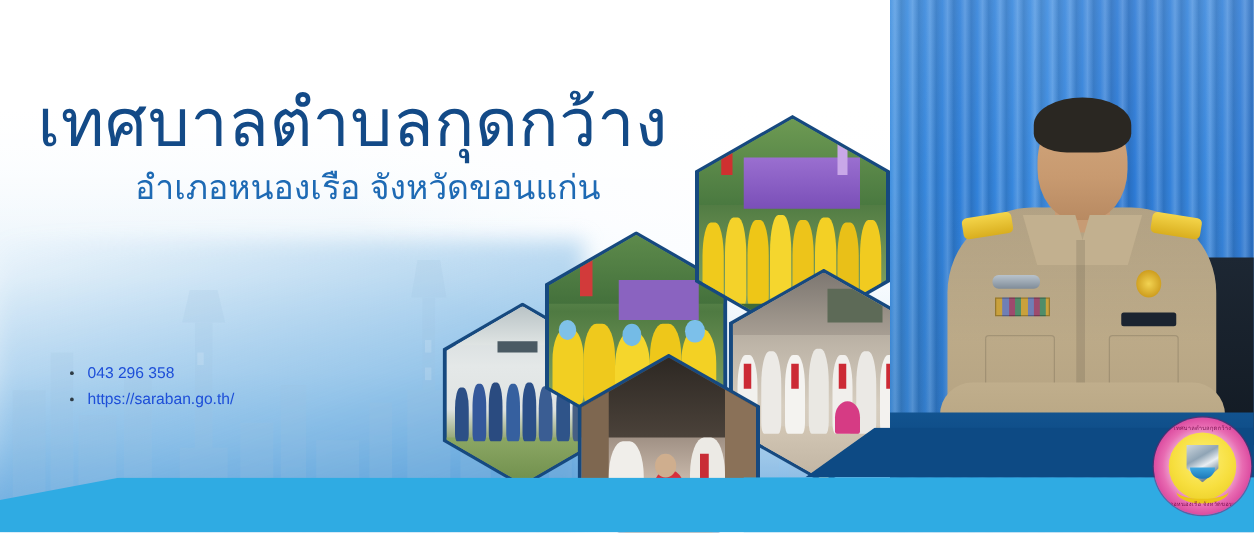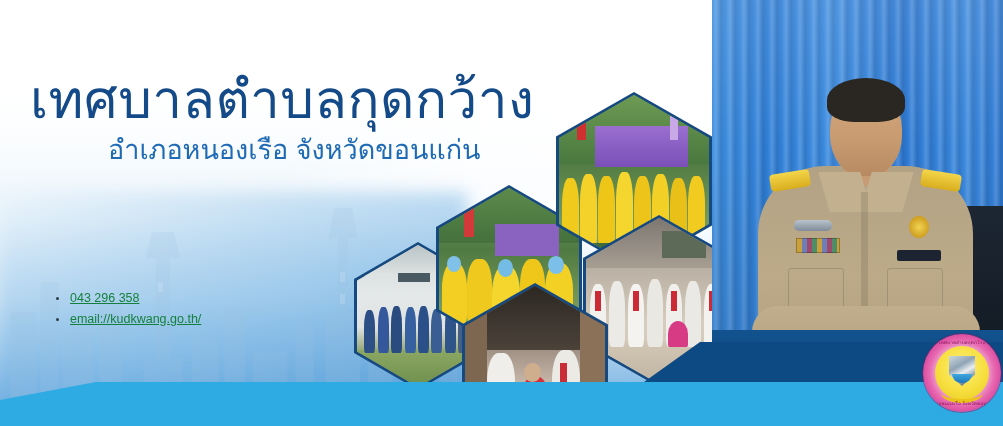--- a/index.html
+++ b/index.html
@@ -61,23 +61,22 @@
   
   .contacts{
     position:absolute;left:55px;top:288px;
     list-style:none;margin:0;padding:0;
   }
   .contacts li{
     position:relative;
     padding-left:15px;
     font-size:12.5px;
     line-height:21px;
-    color:#15803d;
+    color:#1d4ed8;
     white-space:nowrap;
-    text-decoration:underline;
   }
   .contacts li::before{
     content:"";position:absolute;left:1px;top:9px;
     width:3.2px;height:3.2px;border-radius:50%;background:#2e3b44;
   }
 
   
   .collage{position:absolute;left:340px;top:55px;width:390px;height:360px;}
   .hex{
     position:absolute;
@@ -313,21 +312,21 @@
   <div class="title-block">
     <div class="title">เทศบาลตำบลกุดกว้าง</div>
     <div class="subtitle">อำเภอหนองเรือ จังหวัดขอนแก่น</div>
   </div>
 
   <ul class="contacts">
     <li>
       <span>043 296 358</span>
     </li>
     <li>
-      <span>email://kudkwang.go.th/</span>
+      <span>https://saraban.go.th/</span>
     </li>
   </ul>
 
   <div class="collage">
 
     <div class="hex hex-a">
       <div class="inner">
         <div class="photo ph-building">
           <div class="strip" style="left:0;top:0;width:100%;height:22%;background:linear-gradient(to bottom,#b9c3c6,#dfe4e3);"></div>
           <div class="strip" style="left:34%;top:20%;width:26%;height:6%;background:#4a5a63;"></div>

